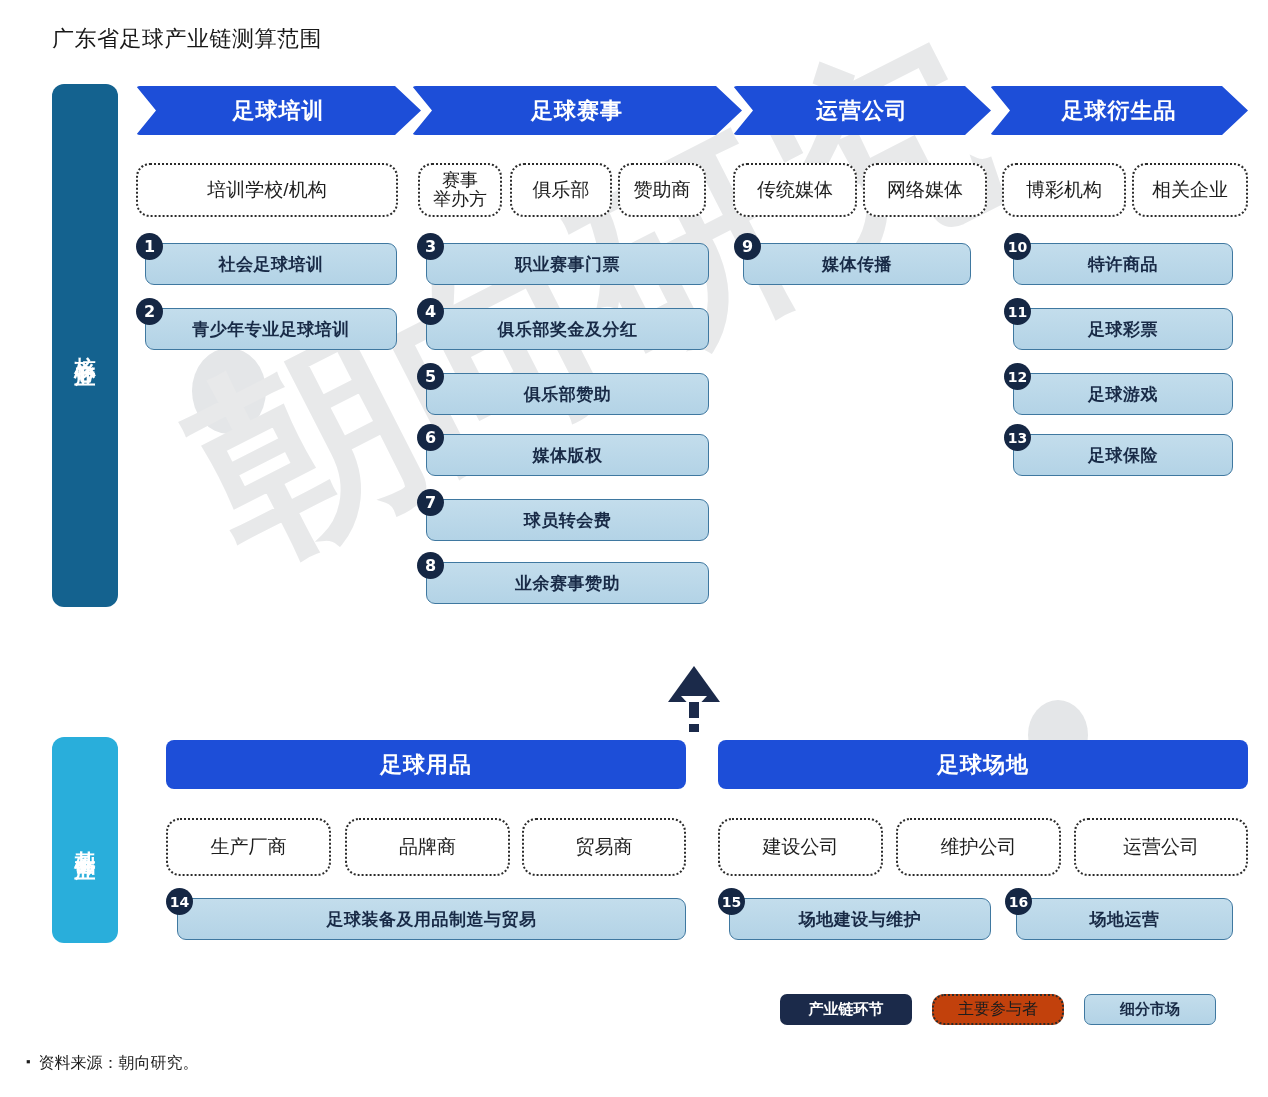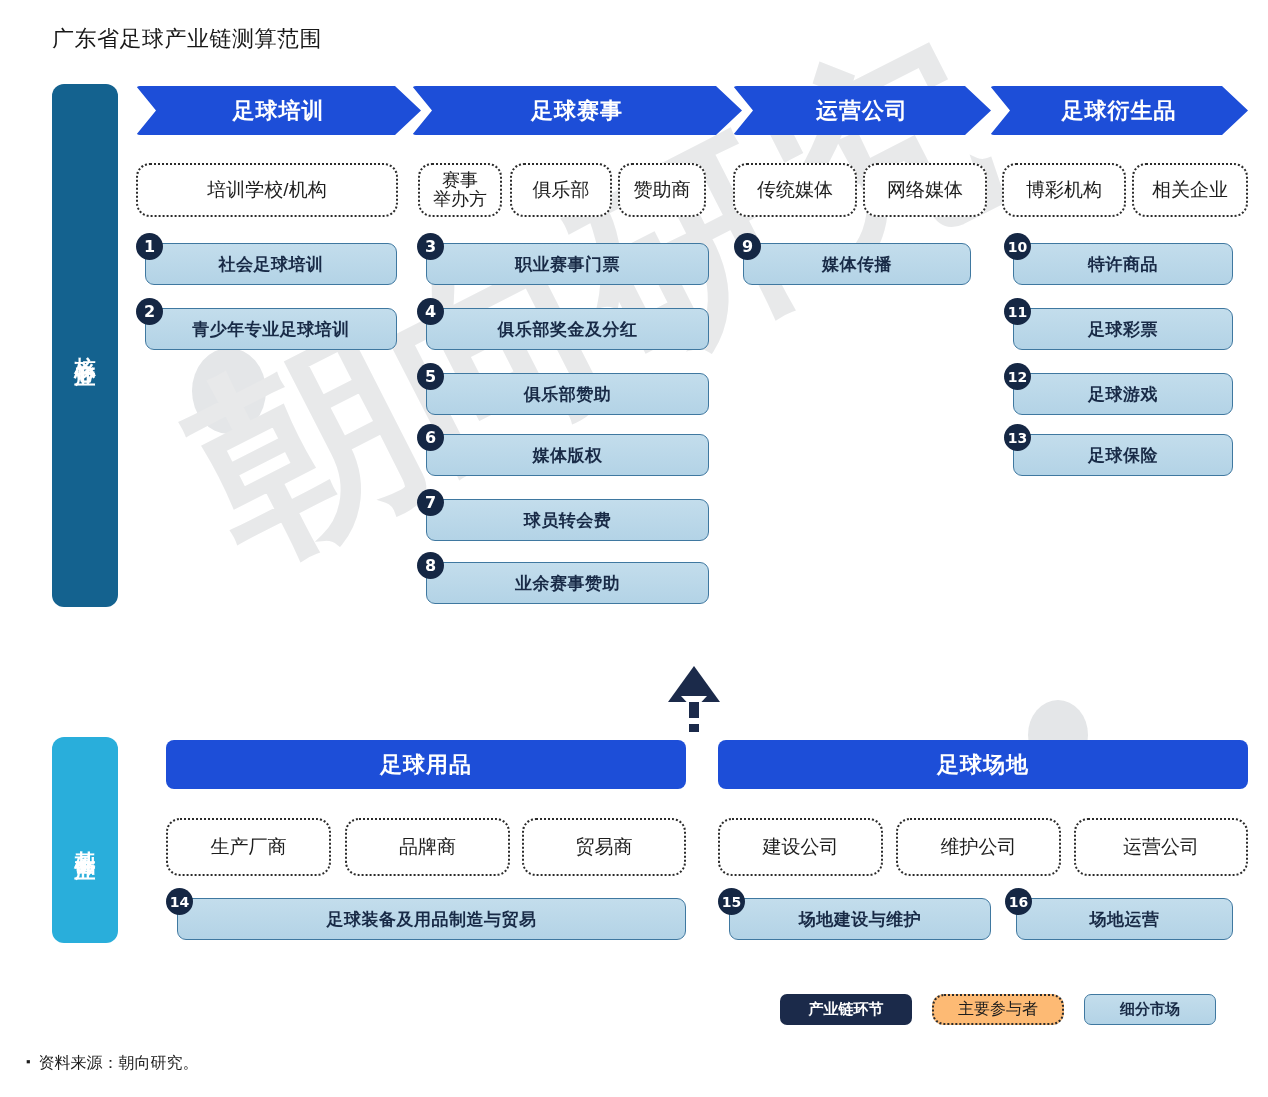--- a/index.html
+++ b/index.html
@@ -213,21 +213,21 @@
     justify-content: center;
     font-size: 15px;
     font-weight: bold;
     box-sizing: border-box;
     border-radius: 7px;
   }
   #lg-chain {
     background: #1b2a4a; color: #fff; left: 0; top: 0; width: 132px;
   }
   #lg-party {
-    border: 2.5px dotted #2b2b2b; background: #fdba74; color: #1d1d1d;
+    border: 2.5px dotted #2b2b2b; background: #c2410c; color: #1d1d1d;
     left: 152px; top: 0; width: 132px; border-radius: 12px; font-weight: normal;
     font-size: 16px;
   }
   #lg-market {
     background: linear-gradient(180deg, #c3ddec 0%, #b3d3e6 100%);
     border: 1.5px solid #3f78a0; color: #182a46;
     left: 304px; top: 0; width: 132px;
   }
 
   

